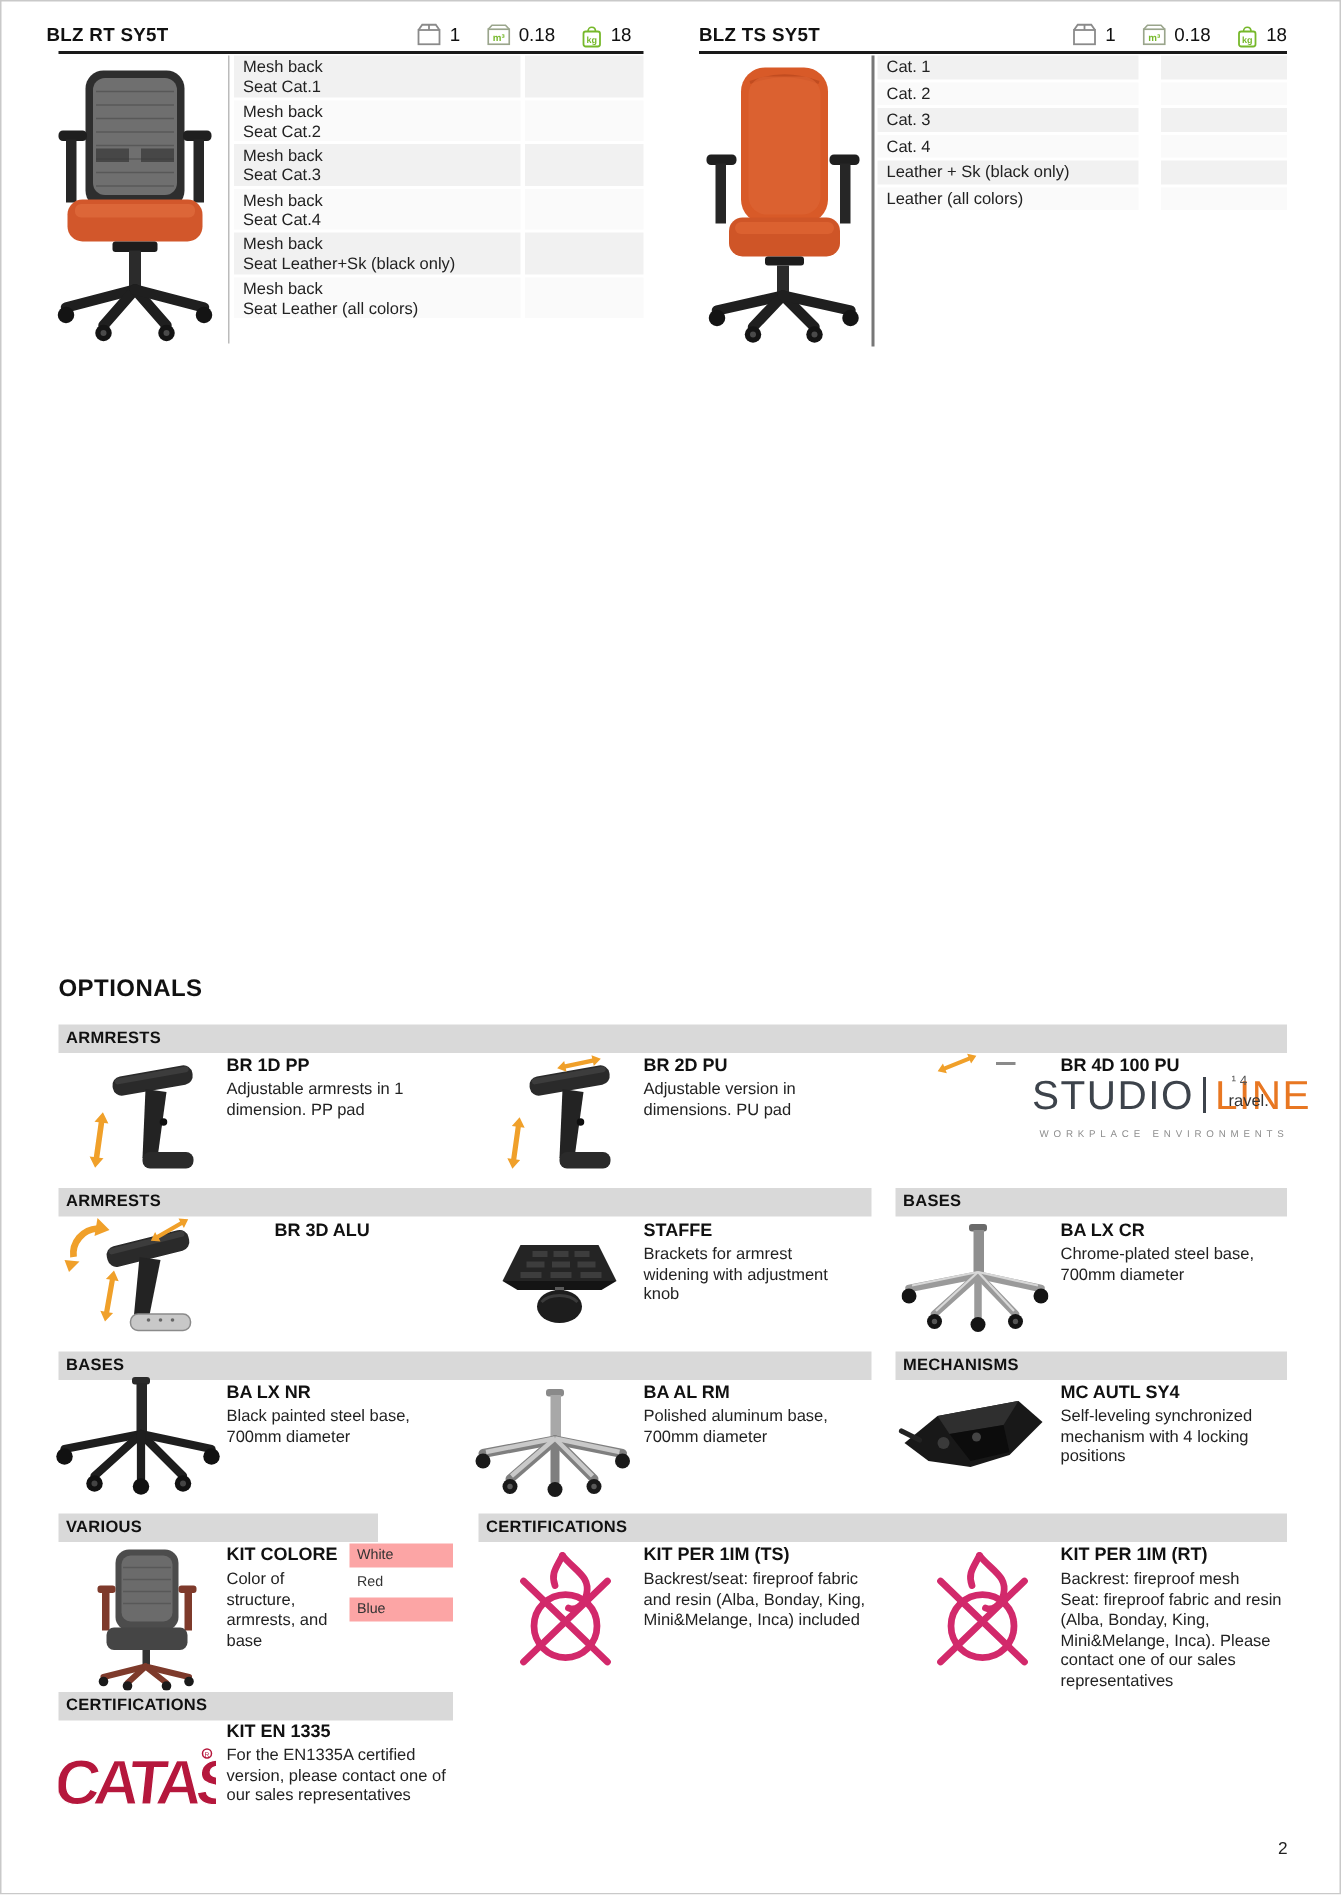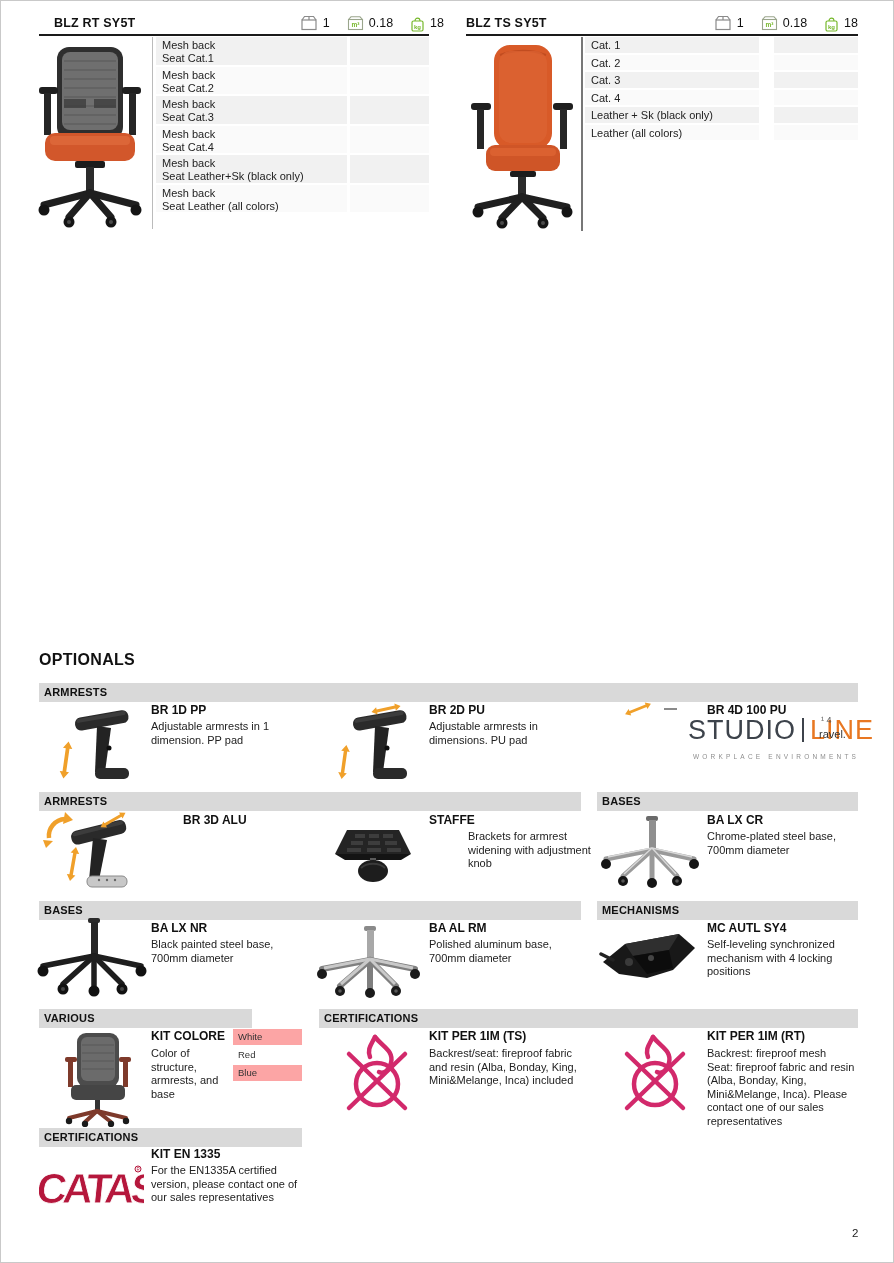--- a/index.html
+++ b/index.html
@@ -50,21 +50,21 @@
 <svg width="0" height="0" style="position:absolute">
   <defs>
     <g id="dblA">
         <path d="M6 0 L0 9 H3.6 V39 H0 L6 48 L12 39 H8.4 V9 H12 Z" fill="#f0a02a"></path>
       </g>
   </defs>
 </svg>
 
 <div class="page">
 
-  <div class="phead" style="left:53px;top:11px;width:390px;gap:20px;">
+  <div class="phead" style="left:30px;top:11px;width:390px;gap:20px;">
     <span class="pcode">BLZ RT SY5T</span>
     <span class="pstats">
       <span class="stat">
         <svg width="18" height="16" viewBox="0 0 18 16">
           <rect x="2" y="5" width="14" height="9.5" fill="#fff" stroke="#8a8a8a" stroke-width="1.2"></rect>
           <path d="M2 5 L4.5 1.5 H13.5 L16 5 M9 1.5 V5" fill="none" stroke="#8a8a8a" stroke-width="1.2"></path>
         </svg>
         <span>1</span>
       </span>
       <span class="stat">
@@ -272,21 +272,21 @@
           <rect x="24" y="13" width="50" height="4" rx="2" fill="#3c3c3c"></rect>
         </g>
       <polygon points="44,24 58,26 52,70 42,70" fill="#232323"></polygon>
       <circle cx="56" cy="46" r="2.5" fill="#0e0e0e"></circle>
       <rect x="42" y="66" width="34" height="11" rx="5" fill="#2a2a2a"></rect>
       <use href="#dblA" transform="translate(13,60) rotate(8) scale(0.72) translate(-6,-24)"></use>
       <use href="#dblA" transform="translate(55,7) rotate(78) scale(0.62) translate(-6,-24)"></use>
     </svg>
   </div>
   <div class="ititle" style="left:428px;top:702px;">BR 2D PU</div>
-  <div class="idesc" style="left:428px;top:719px;width:150px;">Adjustable armrests in dimensions. PU pad</div>
+  <div class="idesc" style="left:428px;top:719px;width:150px;">Adjustable version in dimensions. PU pad</div>
 
   <div class="abs" style="left:615px;top:699px;">
     <svg width="48" height="18" viewBox="0 0 48 18">
       <use href="#dblA" transform="translate(22,9) rotate(68) scale(0.58) translate(-6,-24)"></use>
     </svg>
   </div>
   <div class="dash" style="left:663px;top:707px;width:13px;"></div>
   <div class="ititle" style="left:706px;top:702px;">BR 4D 100 PU</div>
   <div class="wm" style="left:687px;top:714px;">
     <span class="wm-studio">STUDIO</span><span class="wm-bar"></span><span class="wm-line">LINE</span>
@@ -332,21 +332,21 @@
           <rect x="34" y="26" width="14" height="4"></rect>
           <rect x="54" y="26" width="14" height="4"></rect>
       </g>
       <polygon points="2,32 78,32 68,38 12,38" fill="#141414"></polygon>
       <rect x="37" y="36" width="6" height="7" fill="#5a5a5a"></rect>
       <ellipse cx="40" cy="49" rx="15" ry="11" fill="#1d1d1d"></ellipse>
       <path d="M28 46 A14 9 0 0 1 52 46" fill="none" stroke="#3a3a3a" stroke-width="2"></path>
     </svg>
   </div>
   <div class="ititle" style="left:428px;top:812px;">STAFFE</div>
-  <div class="idesc" style="left:428px;top:829px;width:140px;margin-left:39px;">Brackets for armrest widening with adjustment knob</div>
+  <div class="idesc" style="left:428px;top:829px;width:140px;">Brackets for armrest widening with adjustment knob</div>
 
   <div class="abs" style="left:600px;top:813px;">
     <svg width="98" height="75" viewBox="0 0 98 75">
       <rect x="45" y="2" width="12" height="5" rx="2" fill="#6a6a6a"></rect>
       <rect x="48" y="6" width="7" height="28" fill="#8f8f8f"></rect>
       <g stroke="#9a9a9a" stroke-width="5" stroke-linecap="round">
         <line x1="51" y1="36" x2="5" y2="45"></line>
           <line x1="51" y1="36" x2="22" y2="62"></line>
         <line x1="51" y1="36" x2="76" y2="62"></line>
           <line x1="51" y1="36" x2="93" y2="45"></line>

